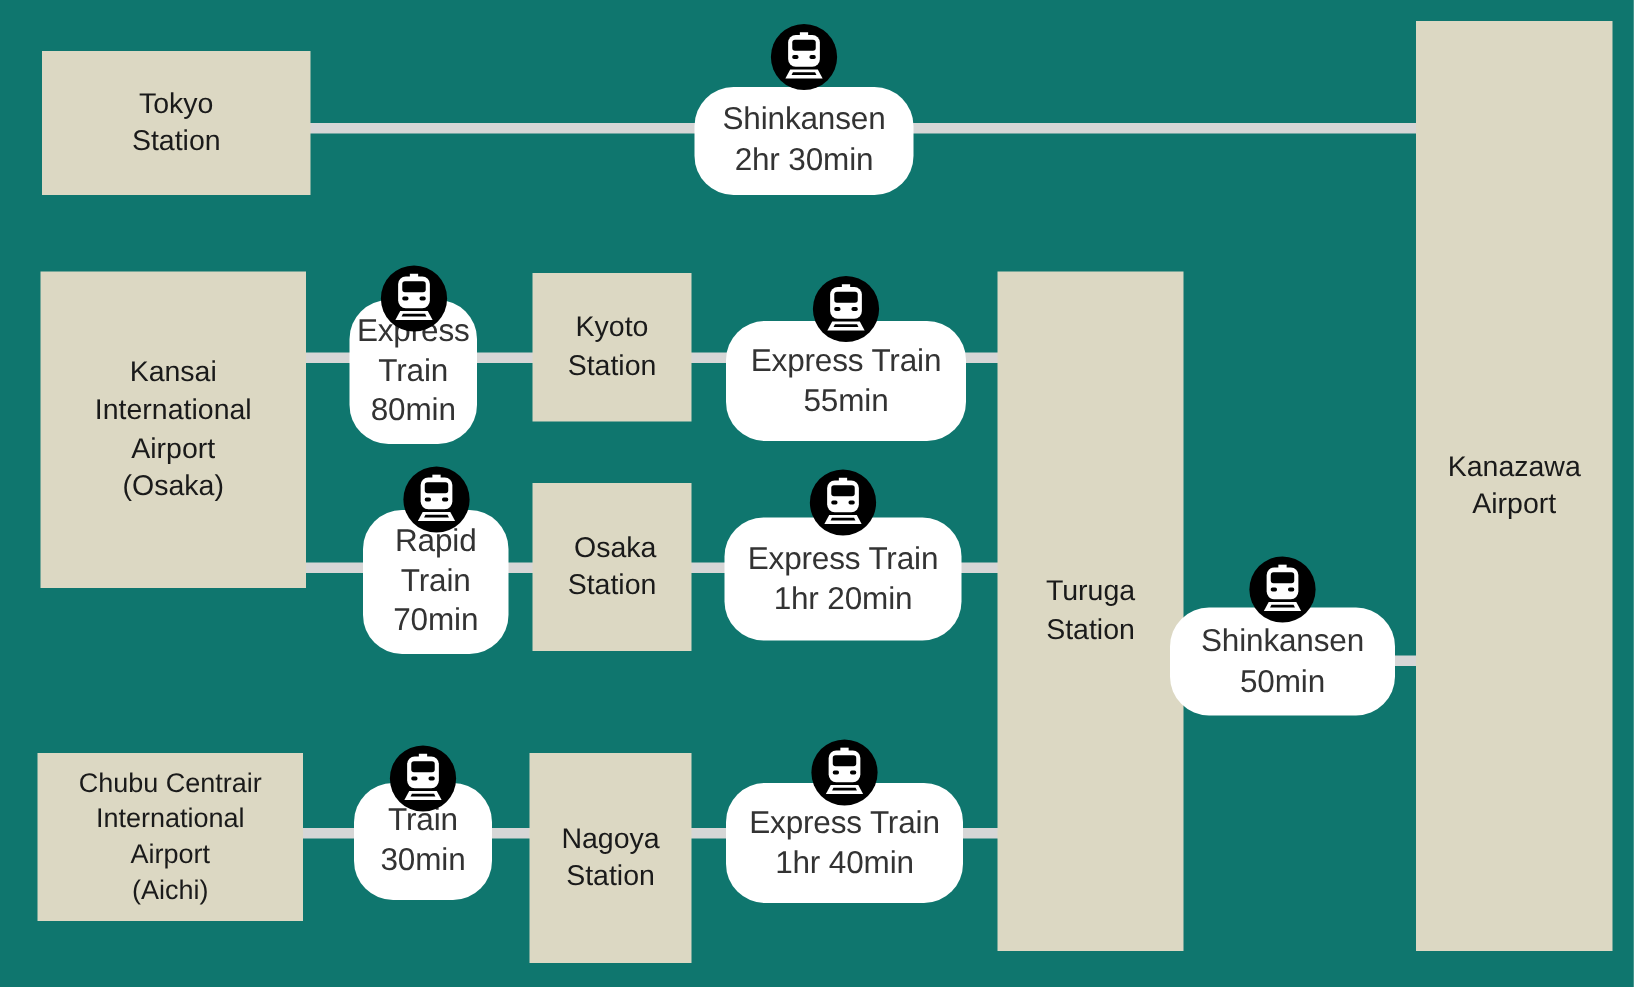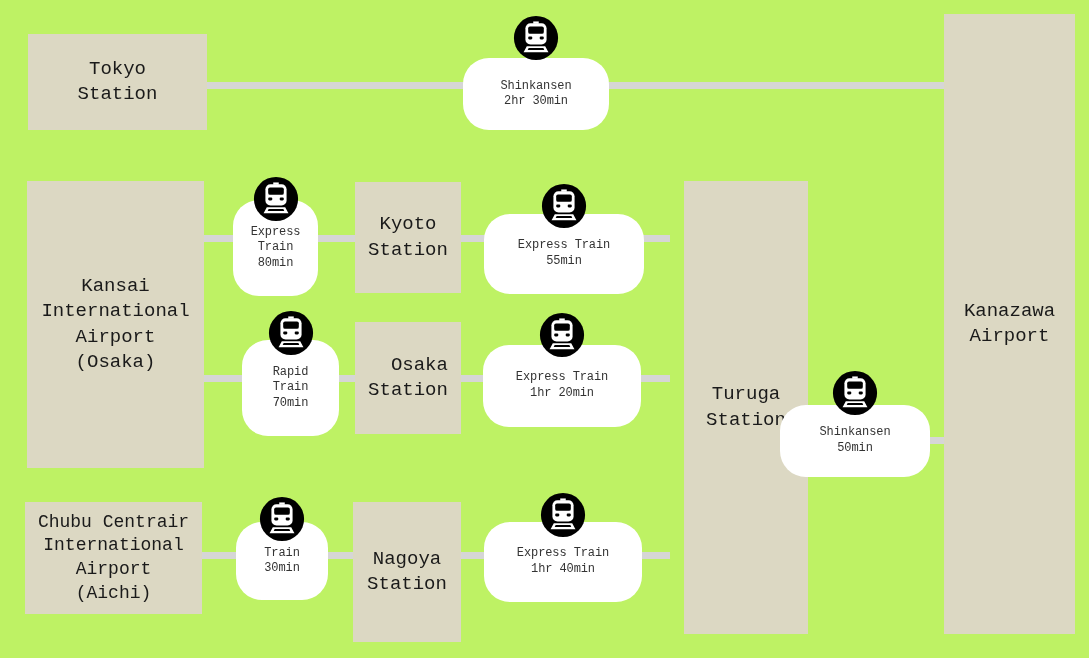--- a/index.html
+++ b/index.html
@@ -11,22 +11,21 @@
     width: 1089px;
     height: 658px;
     background: #f4f2ec;
     font-family: "Liberation Sans", sans-serif;
     overflow: hidden;
   }
   #diagram {
     position: relative;
     width: 1089px;
     height: 658px;
-    background: #bef264;
-    font-family: Liberation Mono, monospace;
+    background: #0f766e;
   }
 
   
   .line {
     position: absolute;
     background: #d6d6d6;
     height: 7px;
     z-index: 1;
   }
 
@@ -65,21 +64,21 @@
     border-radius: 26px;
     display: flex;
     flex-direction: column;
     align-items: center;
     justify-content: center;
     text-align: center;
     box-sizing: border-box;
   }
   .pill .leg-text {
     white-space: pre-line;
-    font-size: 12px;
+    font-size: 21px;
     line-height: 1.28;
     color: #333333;
     letter-spacing: -0.1px;
     padding: 0 6px;
   }
   .pill.tight .leg-text {
     line-height: 1.3;
   }
 
   
@@ -122,28 +121,28 @@
   <div class="line" style="left:624px; top:552px; width:46px;"></div>
 
   <div class="line" style="left:762px; top:437px; width:38px;"></div>
   <div class="line" style="left:912px; top:437px; width:38px;"></div>
 
   <div class="station" style="left:28px; top:34px; width:179px; height:96px;">
     <span class="label">Tokyo
 Station</span>
   </div>
 
-  <div class="station" style="left:27px; top:181px; width:177px; height:287px;">
+  <div class="station" style="left:27px; top:181px; width:177px; height:211px;">
     <span class="label">Kansai
 International
 Airport
 (Osaka)</span>
   </div>
 
-  <div class="station" style="left:355px; top:182px; width:106px; height:111px;">
+  <div class="station" style="left:355px; top:182px; width:106px; height:99px;">
     <span class="label">Kyoto
 Station</span>
   </div>
 
   <div class="station" style="left:355px; top:322px; width:106px; height:112px;text-align:right;">
     <span class="label">Osaka
 Station</span>
   </div>
 
   <div class="station" style="left:25px; top:502px; width:177px; height:112px; font-size:18px;">
@@ -151,21 +150,21 @@
 International
 Airport
 (Aichi)</span>
   </div>
 
   <div class="station" style="left:353px; top:502px; width:108px; height:140px;">
     <span class="label">Nagoya
 Station</span>
   </div>
 
-  <div class="station" style="left:665px; top:181px; width:124px; height:453px;margin-left:19px;">
+  <div class="station" style="left:665px; top:181px; width:124px; height:453px;">
     <span class="label">Turuga
 Station</span>
   </div>
 
   <div class="station" style="left:944px; top:14px; width:131px; height:620px;">
     <span class="label">Kanazawa
 Airport</span>
   </div>
 
   <div class="leg" style="left:463px; top:58px; width:146px; height:72px;">

